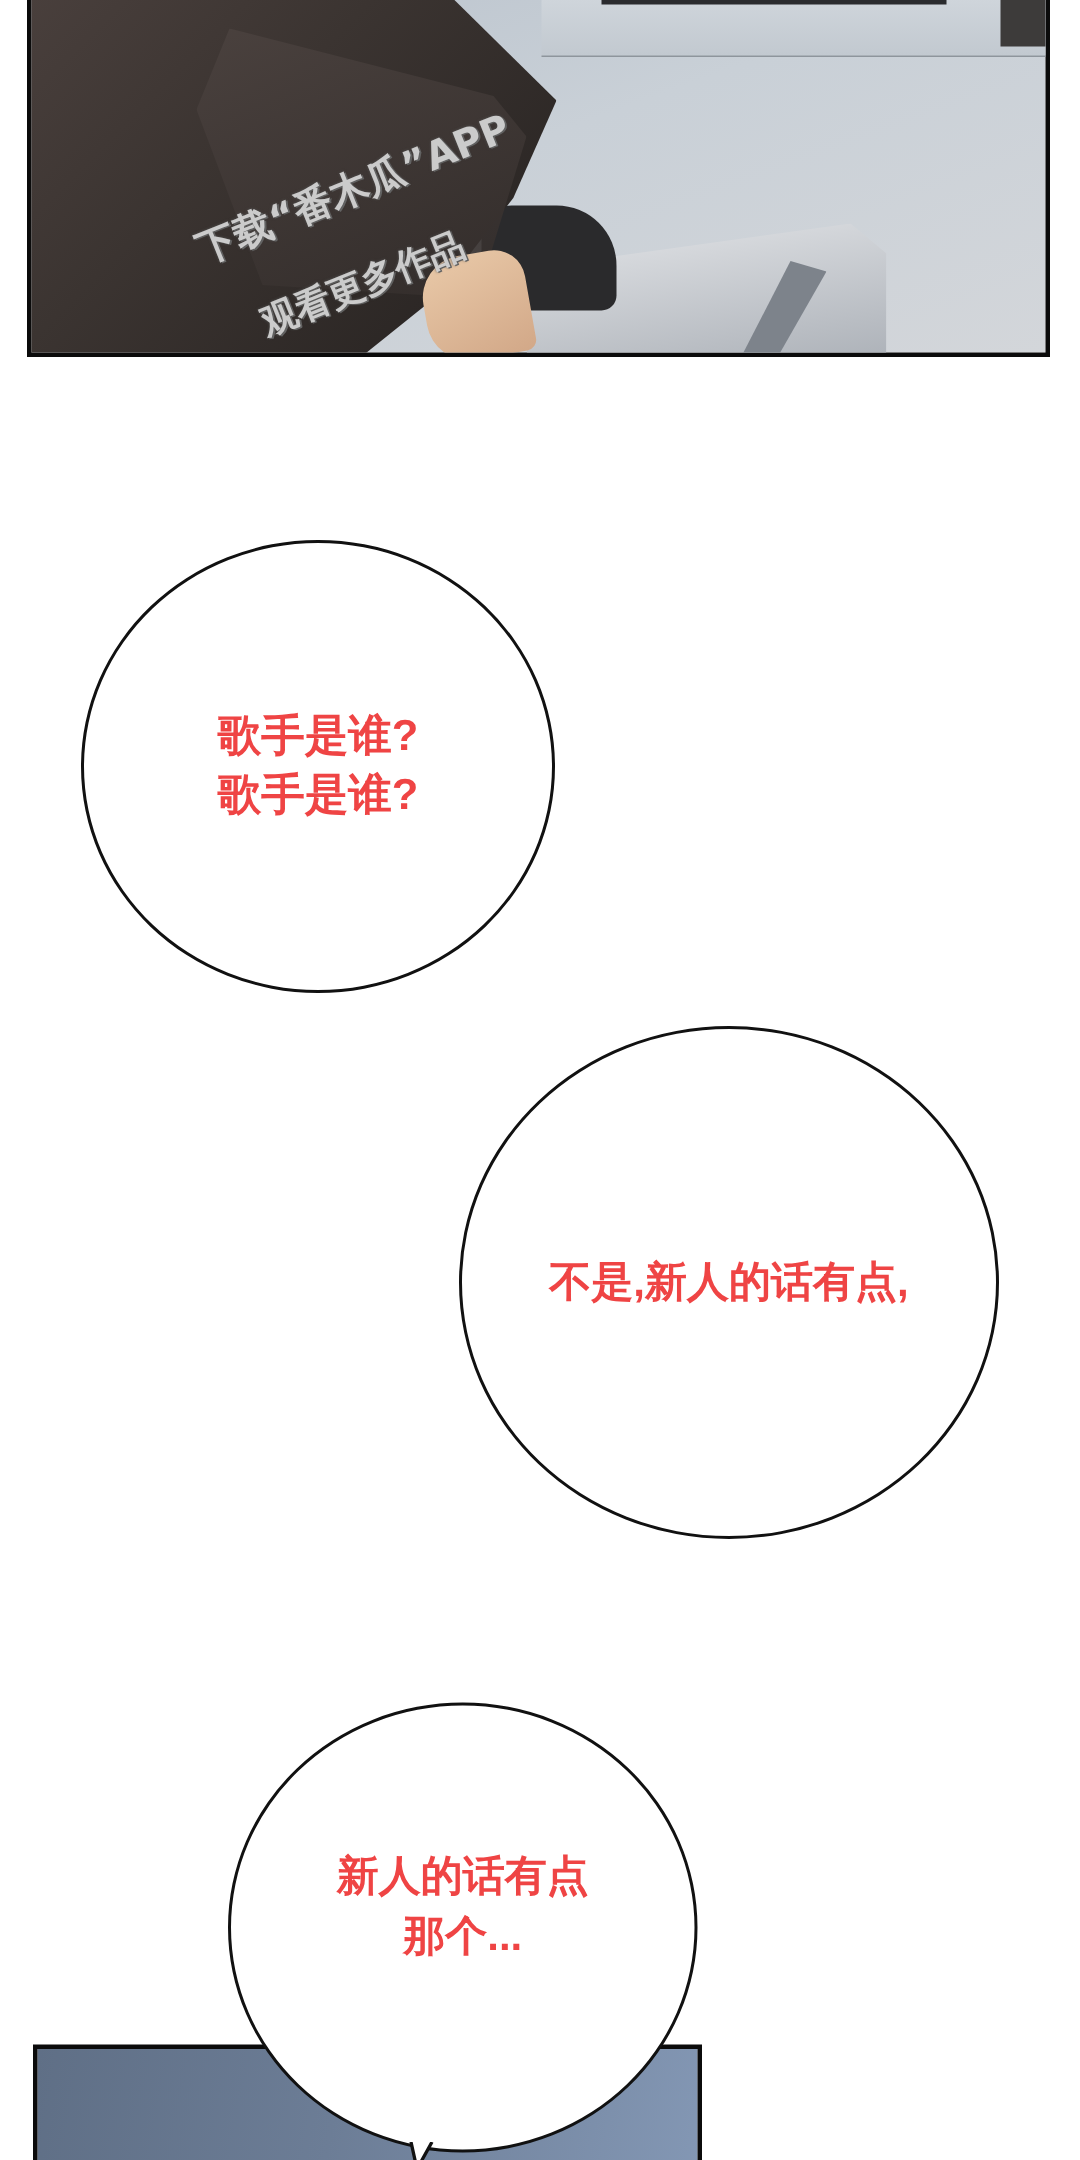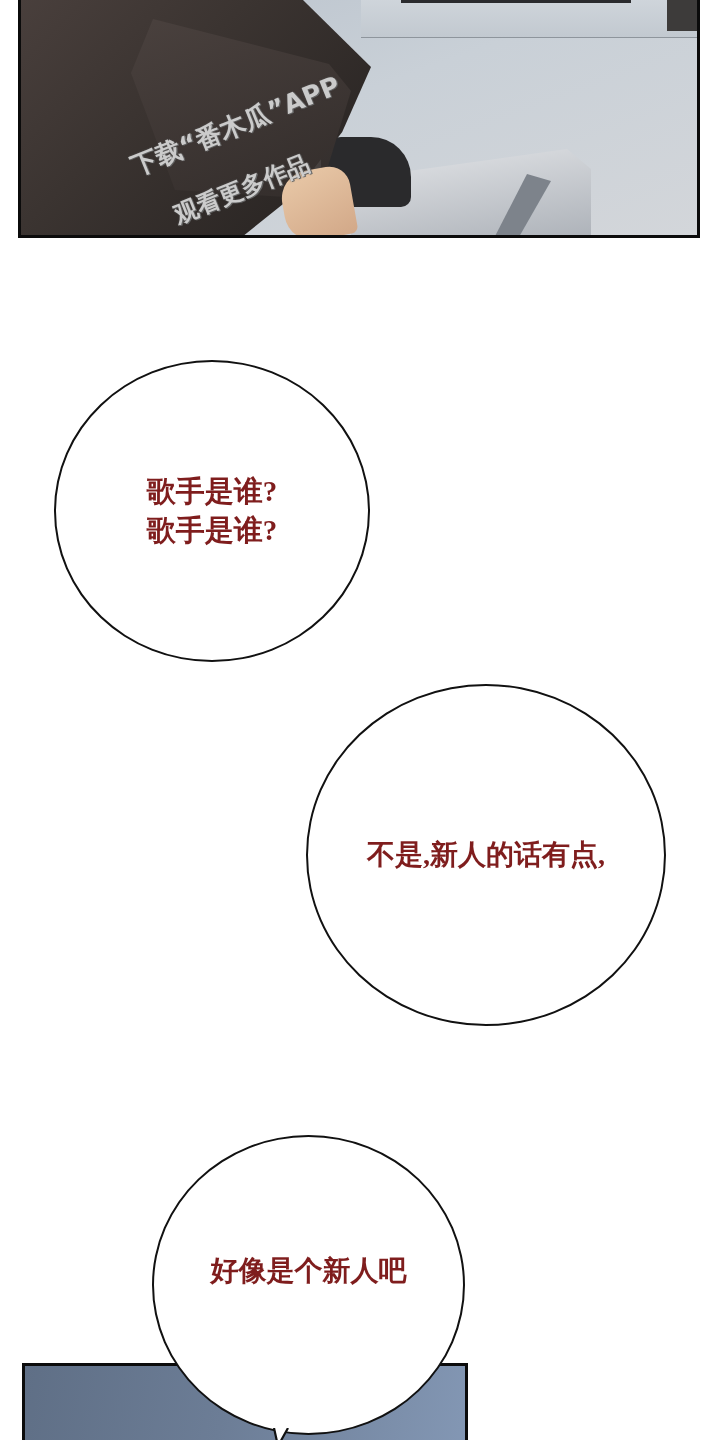--- a/index.html
+++ b/index.html
@@ -31,22 +31,22 @@
     background:#7d838b; clip-path: polygon(60% 0, 100% 10%, 40% 100%, 0 100%); }
   .watermark { position:absolute; color:rgba(220,220,220,.88); font-weight:bold;
     text-shadow:0 0 2px #555, 1px 1px 0 #666; transform:rotate(-22deg); transform-origin:left bottom;
     font-family:"DejaVu Sans", sans-serif; white-space:nowrap; }
   .wm1 { left:118px; top:150px; font-size:26px; }
   .wm2 { left:160px; top:200px; font-size:24px; }
 
   
   .bubble { position:absolute; background:#ffffff; border:2.5px solid #111111; border-radius:50%;
     display:flex; align-items:center; justify-content:center; text-align:center; box-sizing:border-box; }
-  .bubble .txt { color:#7f1d1d; font-weight:bold; font-size:29px; line-height:39px;
-    font-family:Liberation Serif, serif; }
+  .bubble .txt { color:#ef4444; font-weight:bold; font-size:29px; line-height:39px;
+    font-family:Liberation Sans, sans-serif; }
   .bubble .txt span { display:block; white-space:nowrap; }
   .b1 { left:54px; top:360px; width:316px; height:302px; }
   .b2 { left:306px; top:684px; width:360px; height:342px; }
   .b2 .txt { font-size:28px; line-height:38px; }
   .b3 { left:152px; top:1135px; width:313px; height:300px; z-index:3; }
   .b3 .txt { font-size:28px; line-height:40px; margin-top:-28px; }
   .tail { position:absolute; left:272px; top:1428px; width:22px; height:18px; z-index:4; }
 
   
   .panel-bottom { position:absolute; left:22px; top:1363px; width:440px; height:90px;
@@ -81,19 +81,20 @@
 <div class="bubble b2">
   <div class="txt">
     <span>不是,新人的话有点,</span>
   </div>
 </div>
 
 <div class="panel-bottom"></div>
 
 <div class="bubble b3">
   <div class="txt">
-    <span>好像是个新人吧</span>
+    <span>新人的话有点</span>
+    <span>那个...</span>
   </div>
 </div>
 <svg class="tail" viewBox="0 0 22 18">
   <path d="M2 0 L6 18 L16 0 Z" fill="#ffffff" stroke="none"></path>
   <path d="M2 0 L6 18 M16 0 L6 18" stroke="#111" stroke-width="2.2" fill="none"></path>
 </svg>
 
 </body></html>

